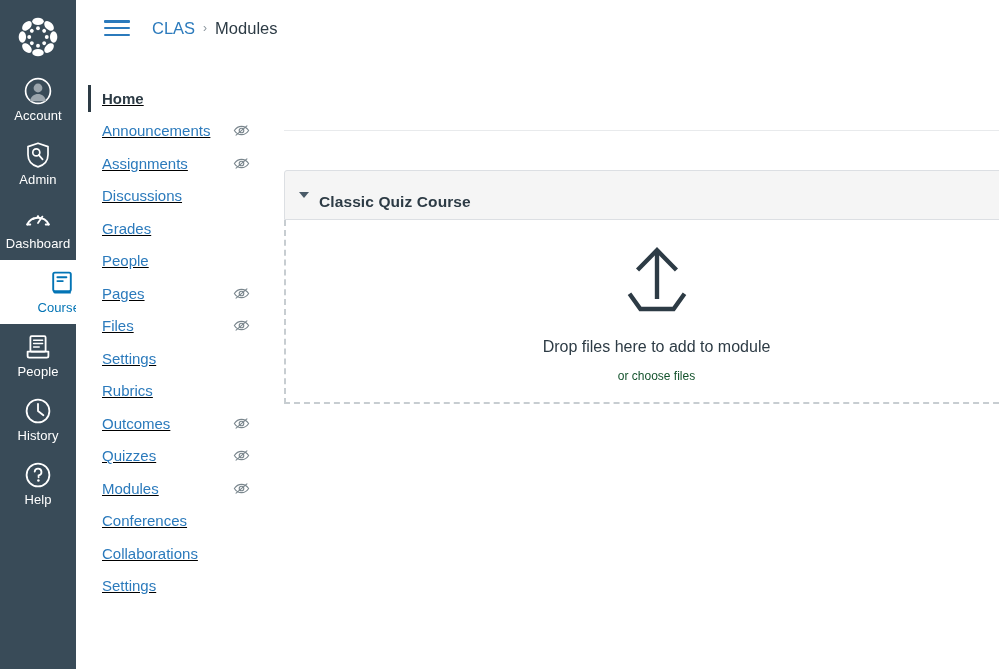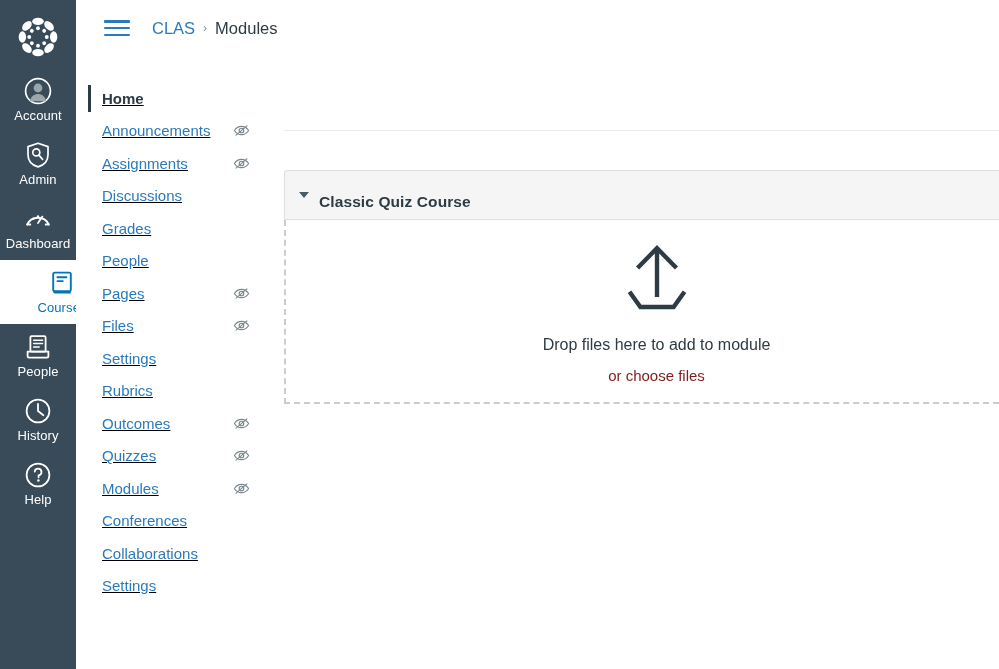--- a/index.html
+++ b/index.html
@@ -239,22 +239,22 @@
     height: 74px;
     margin-bottom: 20px;
   }
   .dropzone-text {
     font-size: 16px;
     font-weight: normal;
     color: #2D3B45;
     margin-bottom: 13px;
   }
   .dropzone-link {
-    font-size: 15px;
-    color: #7f1d1d;
+    font-size: 12px;
+    color: #14532d;
     text-decoration: none;
     cursor: pointer;
   }
 </style>
 </head>
 <body>
 
 <div id="app">
 
   <nav id="global-nav">

